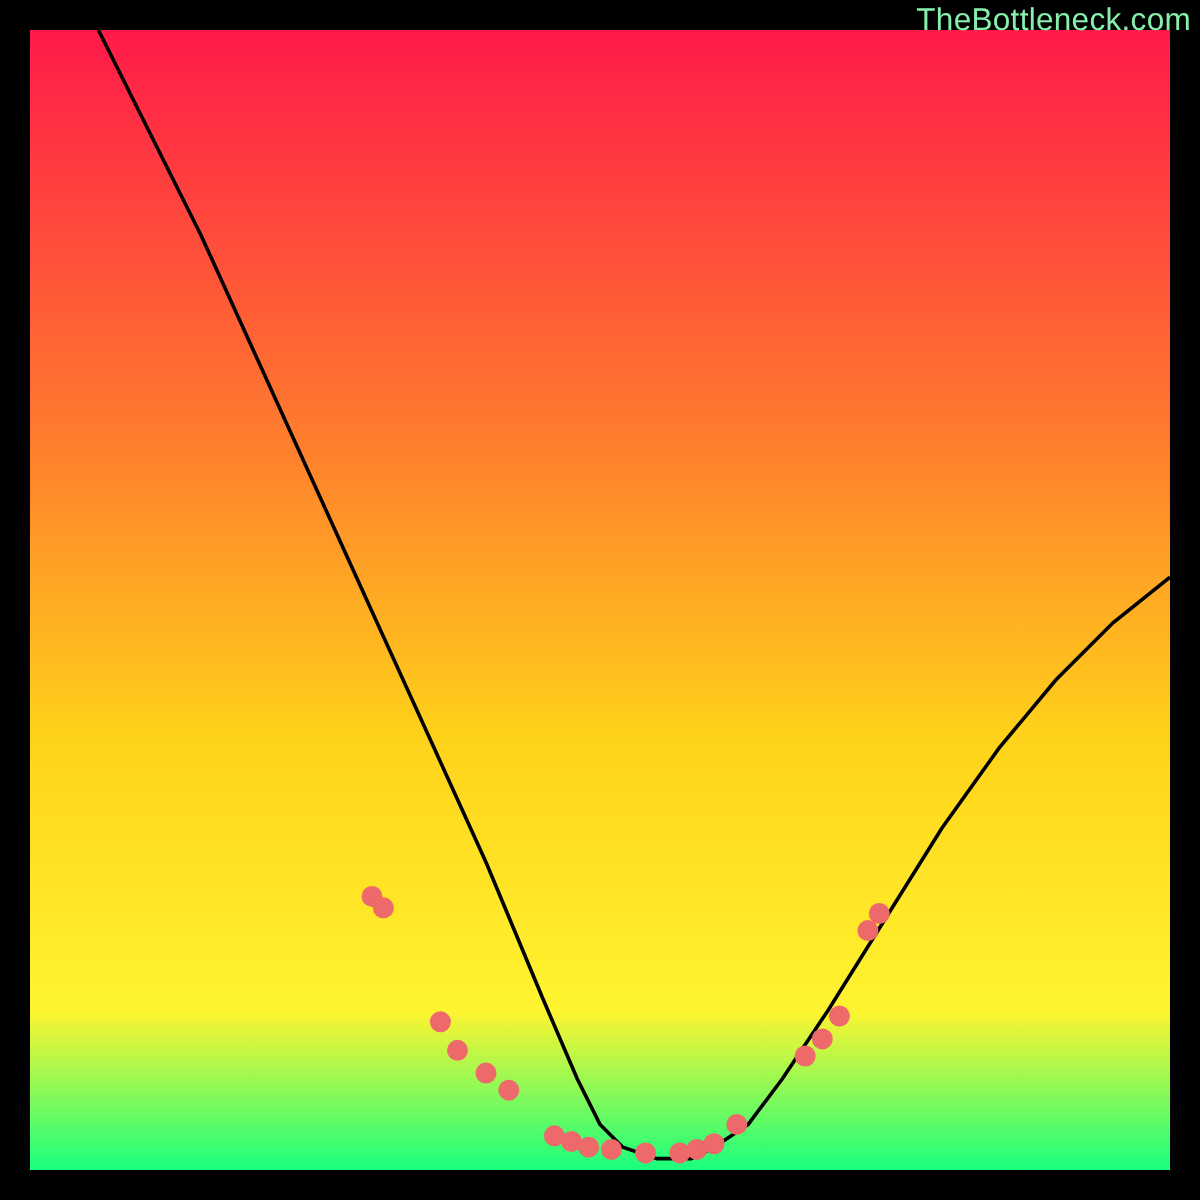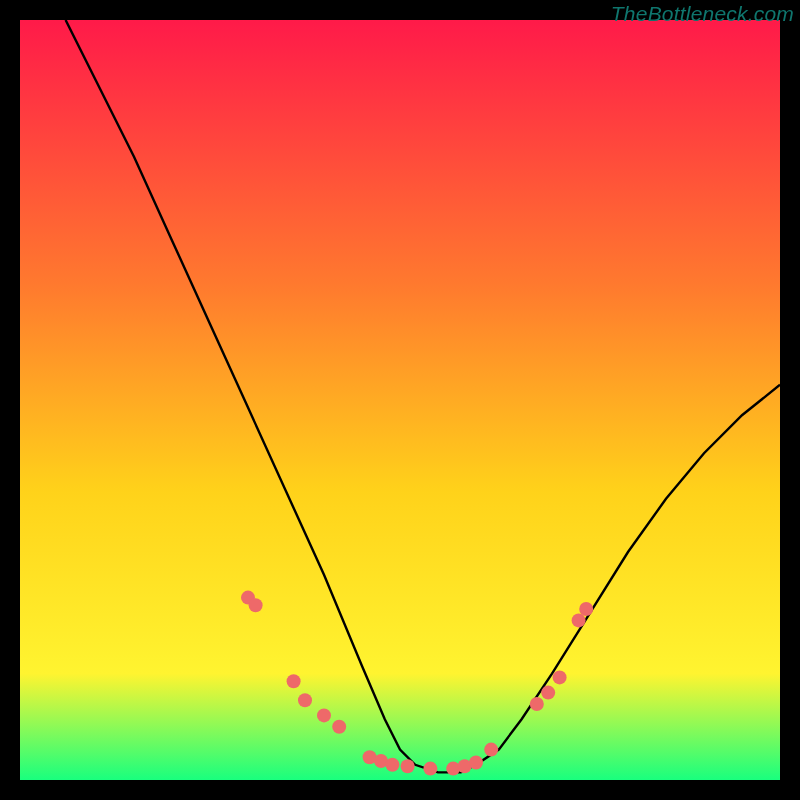--- a/index.html
+++ b/index.html
@@ -23,25 +23,24 @@
     position: absolute;
     top: 0;
     left: 0;
     width: 760px;
     height: 760px;
   }
   .watermark {
     position: absolute;
     top: 2px;
     right: 6px;
-    color: #0f766e;
+    color: #86efac;
     font-size: 21px;
     font-weight: 500;
     letter-spacing: 0.2px;
-    font-style: italic;
   }
   svg { display: block; }
 </style>
 </head>
 <body>
 
 <div class="frame">
   <svg class="plot" viewBox="0 0 760 760">
     <defs>
       <linearGradient id="bg-grad" x1="0" y1="0" x2="0" y2="1">

